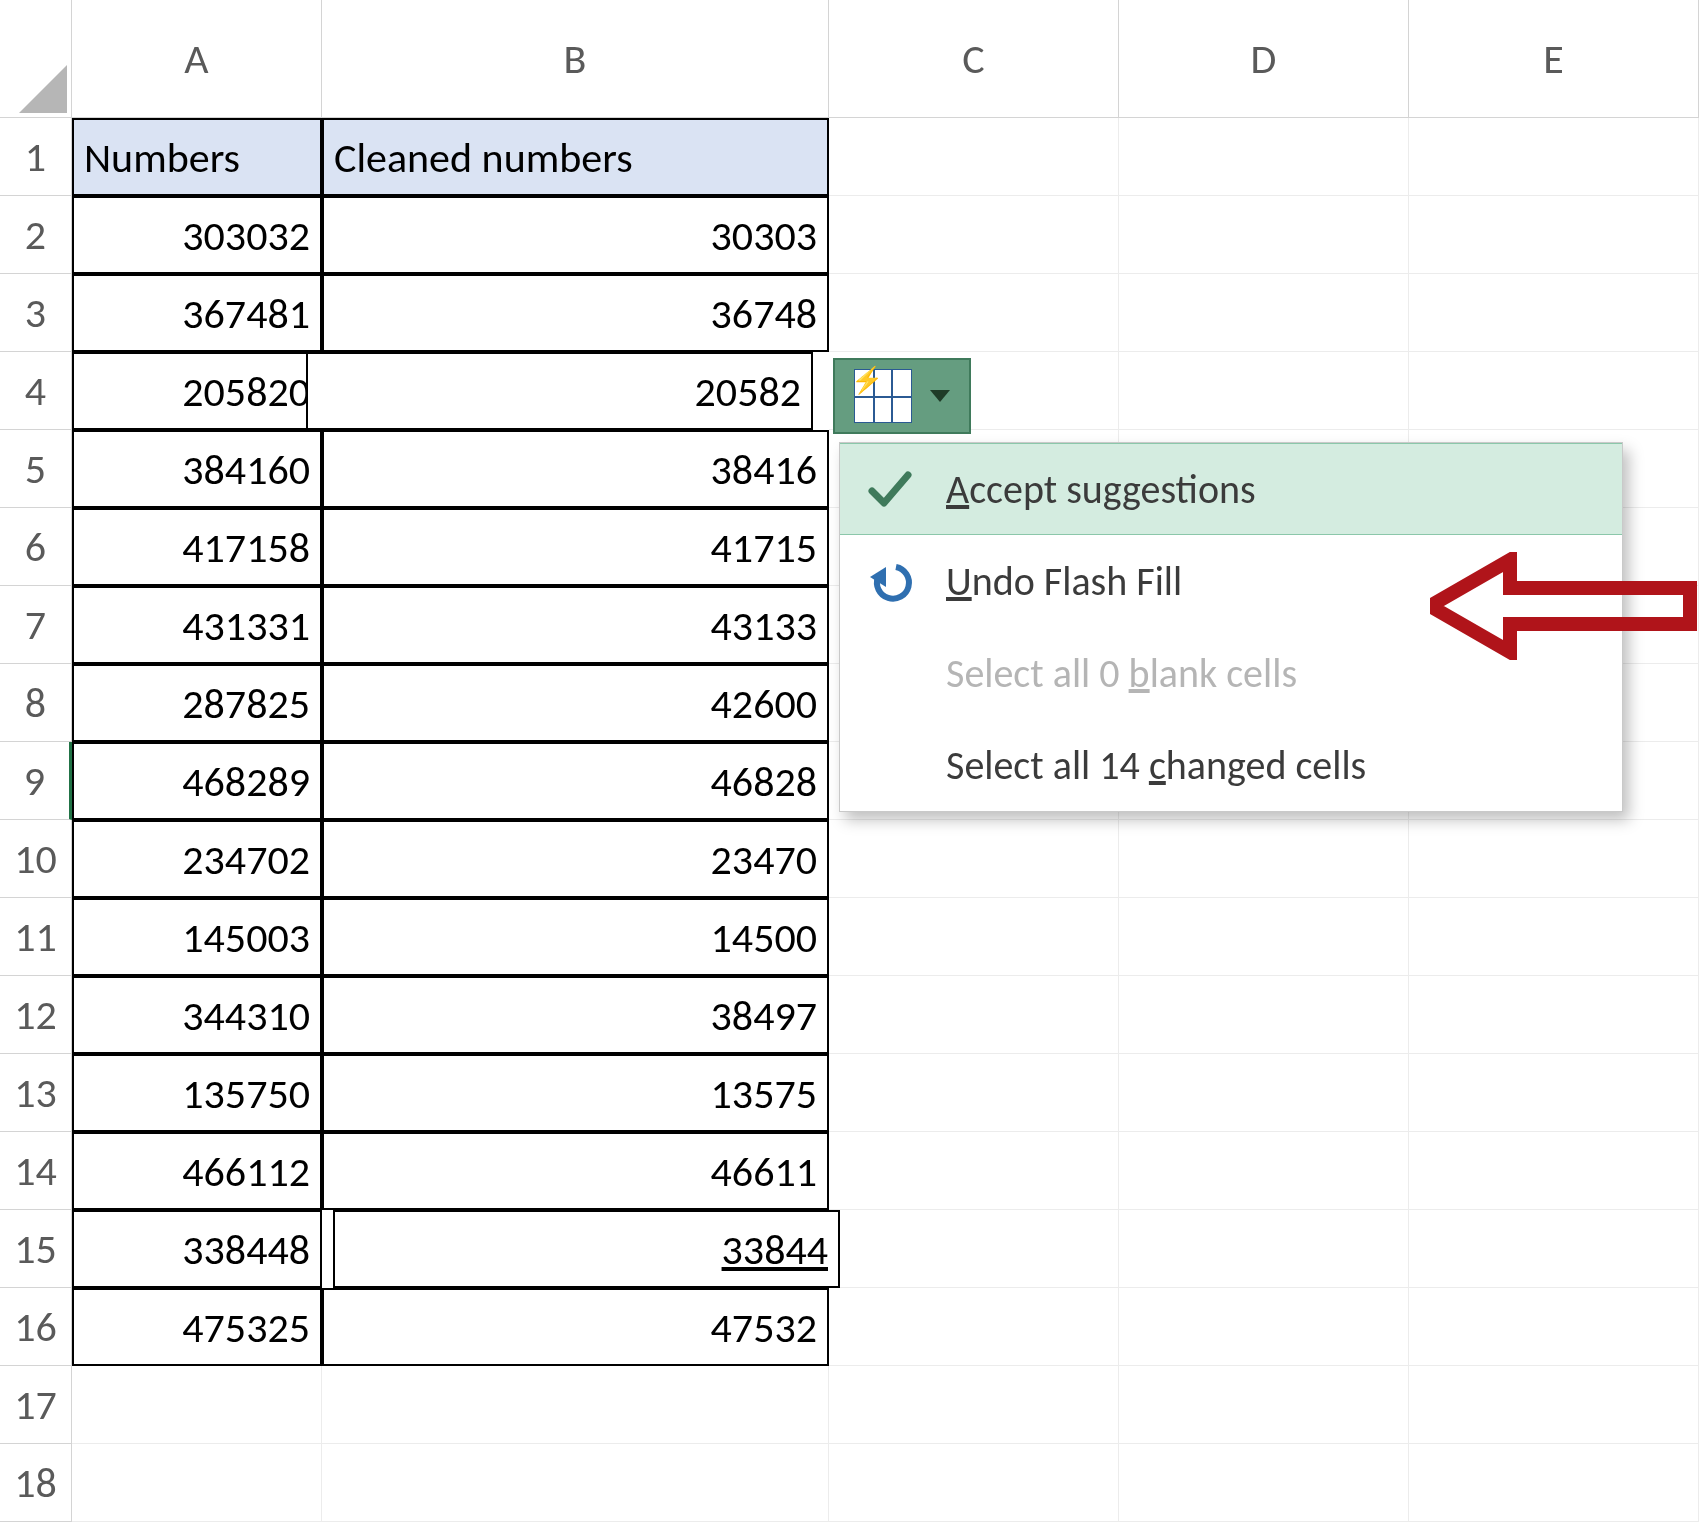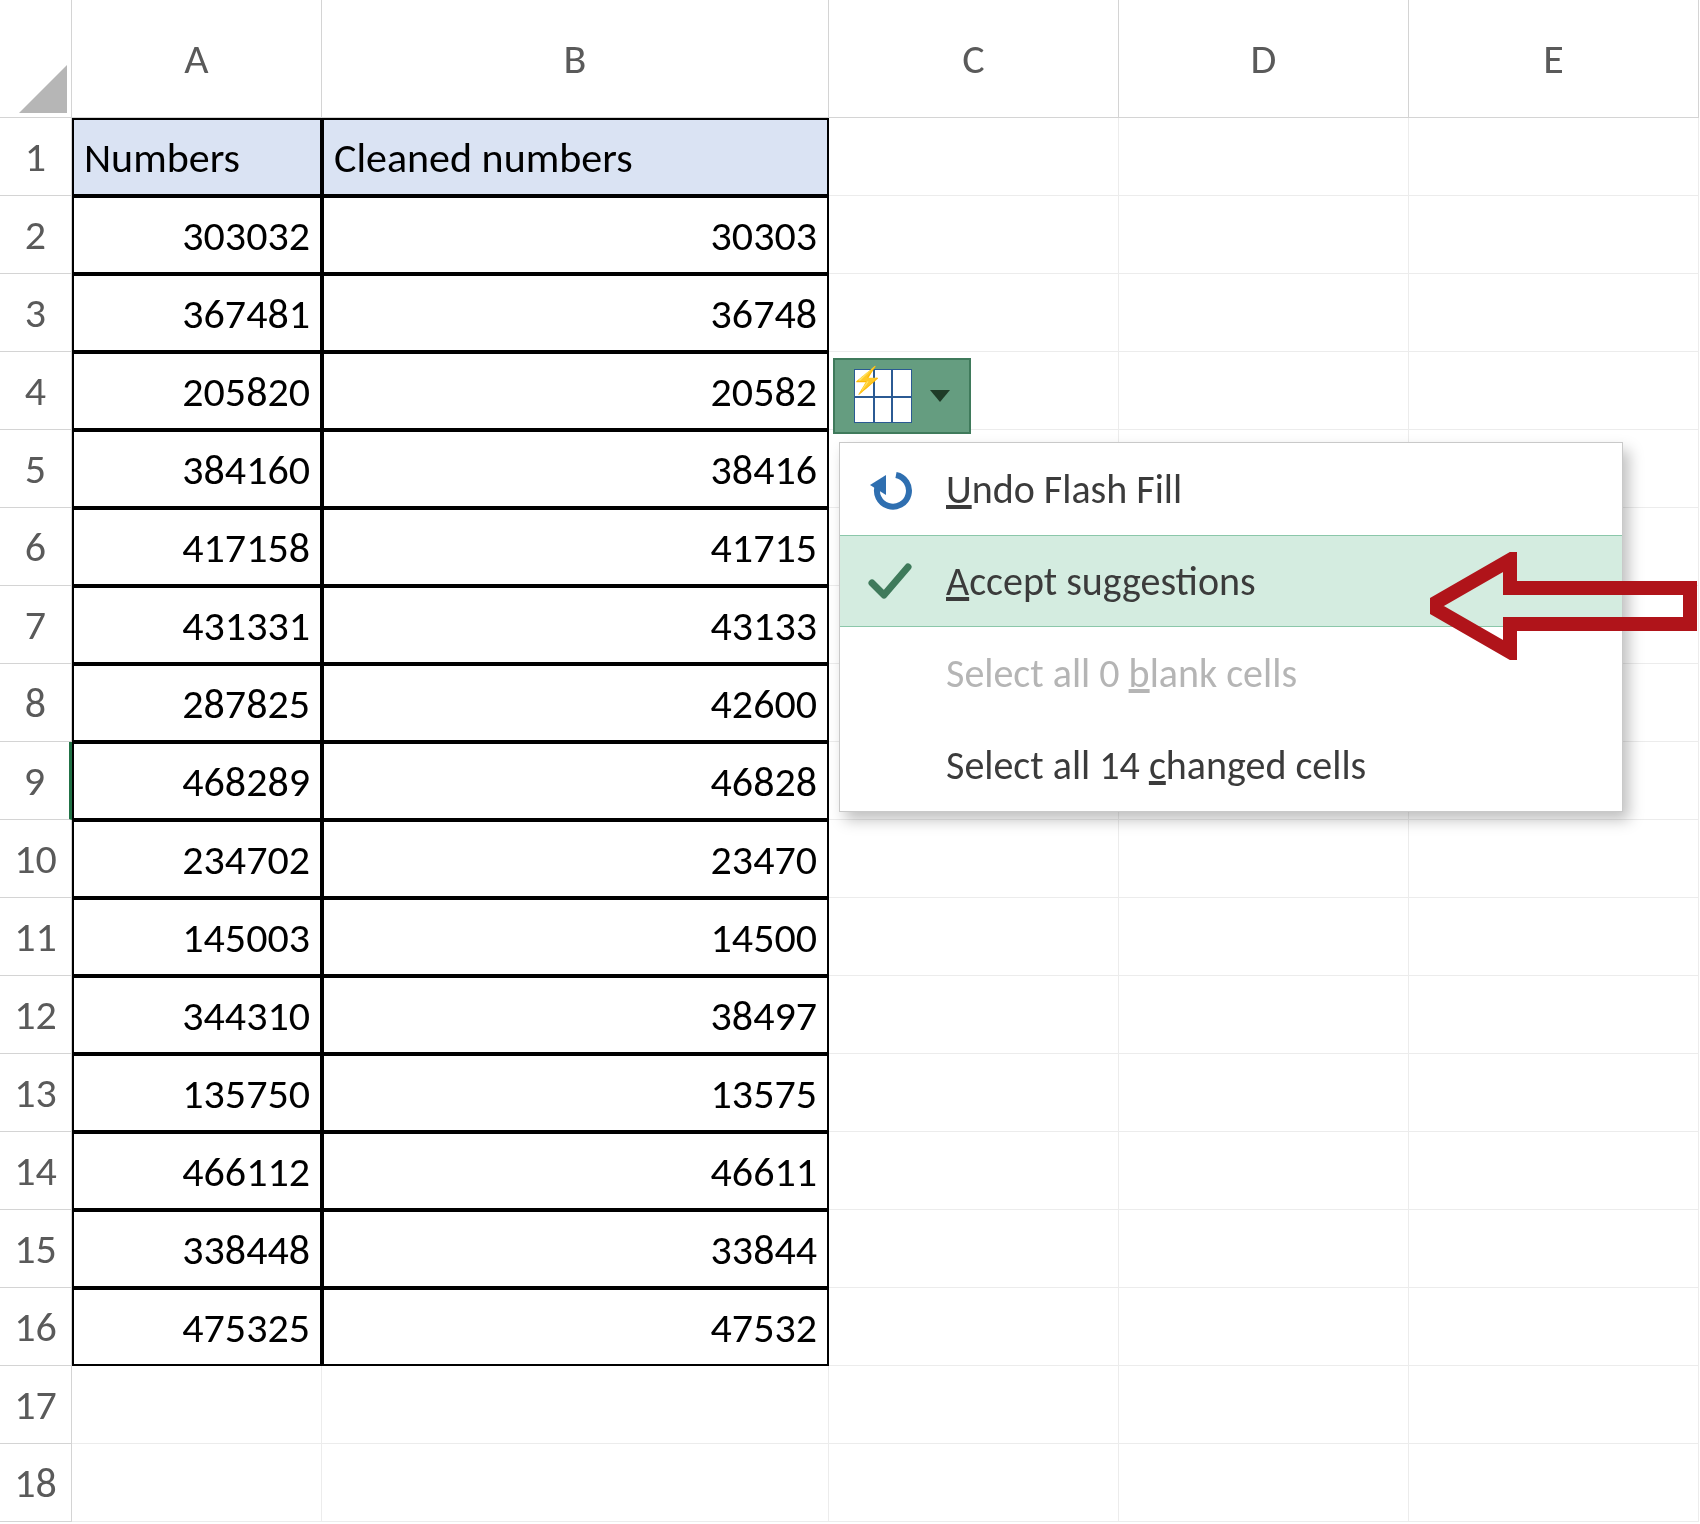--- a/index.html
+++ b/index.html
@@ -285,21 +285,21 @@
     </div>
 
   <div id="datatable">
       <div class="tcell hdr" style="left: 72px; top: 118px; width: 250px; height: 78px;">Numbers</div>
       <div class="tcell hdr" style="left: 322px; top: 118px; width: 507px; height: 78px;">Cleaned numbers</div>
       <div class="tcell right" style="left: 72px; top: 196px; width: 250px; height: 78px;">303032</div>
       <div class="tcell right" style="left: 322px; top: 196px; width: 507px; height: 78px;">30303</div>
       <div class="tcell right" style="left: 72px; top: 274px; width: 250px; height: 78px;">367481</div>
       <div class="tcell right" style="left: 322px; top: 274px; width: 507px; height: 78px;">36748</div>
       <div class="tcell right" style="left: 72px; top: 352px; width: 250px; height: 78px;">205820</div>
-      <div class="tcell right" style="left: 322px; top: 352px; width: 507px; height: 78px;">20582</div>
+      <div class="tcell right" style="left: 306px; top: 352px; width: 507px; height: 78px;">20582</div>
       <div class="tcell right" style="left: 72px; top: 430px; width: 250px; height: 78px;">384160</div>
       <div class="tcell right" style="left: 322px; top: 430px; width: 507px; height: 78px;">38416</div>
       <div class="tcell right" style="left: 72px; top: 508px; width: 250px; height: 78px;">417158</div>
       <div class="tcell right" style="left: 322px; top: 508px; width: 507px; height: 78px;">41715</div>
       <div class="tcell right" style="left: 72px; top: 586px; width: 250px; height: 78px;">431331</div>
       <div class="tcell right" style="left: 322px; top: 586px; width: 507px; height: 78px;">43133</div>
       <div class="tcell right" style="left: 72px; top: 664px; width: 250px; height: 78px;">287825</div>
       <div class="tcell right" style="left: 322px; top: 664px; width: 507px; height: 78px;">42600</div>
       <div class="tcell right" style="left: 72px; top: 742px; width: 250px; height: 78px;">468289</div>
       <div class="tcell right" style="left: 322px; top: 742px; width: 507px; height: 78px;">46828</div>
@@ -307,53 +307,53 @@
       <div class="tcell right" style="left: 322px; top: 820px; width: 507px; height: 78px;">23470</div>
       <div class="tcell right" style="left: 72px; top: 898px; width: 250px; height: 78px;">145003</div>
       <div class="tcell right" style="left: 322px; top: 898px; width: 507px; height: 78px;">14500</div>
       <div class="tcell right" style="left: 72px; top: 976px; width: 250px; height: 78px;">344310</div>
       <div class="tcell right" style="left: 322px; top: 976px; width: 507px; height: 78px;">38497</div>
       <div class="tcell right" style="left: 72px; top: 1054px; width: 250px; height: 78px; text-align: right;">135750</div>
       <div class="tcell right" style="left: 322px; top: 1054px; width: 507px; height: 78px;">13575</div>
       <div class="tcell right" style="left: 72px; top: 1132px; width: 250px; height: 78px;">466112</div>
       <div class="tcell right" style="left: 322px; top: 1132px; width: 507px; height: 78px;">46611</div>
       <div class="tcell right" style="left: 72px; top: 1210px; width: 250px; height: 78px;">338448</div>
-      <div class="tcell right" style="left: 322px; top: 1210px; width: 507px; height: 78px;">33844</div>
+      <div class="tcell right" style="left: 333px; top: 1210px; width: 507px; height: 78px; text-decoration: underline;">33844</div>
       <div class="tcell right" style="left: 72px; top: 1288px; width: 250px; height: 78px;">475325</div>
       <div class="tcell right" style="left: 322px; top: 1288px; width: 507px; height: 78px;">47532</div>
     </div>
 
   <div class="smarttag" style="left:833px; top:358px;">
     <div class="icon-wrap">
       <div class="gridline-v"></div>
       <div class="gridline-v2"></div>
       <div class="gridline-h"></div>
       <div class="bolt">⚡</div>
     </div>
     <div class="caret"></div>
   </div>
 
   <div class="menu" style="left:839px; top:442px; width:784px;">
     <div id="menuitems">
+        <div class="menu-item highlight">
+          <div class="icon-slot">
+            <svg width="48" height="48" viewBox="0 0 48 48">
+              <path d="M6 26 L18 38 L42 10" fill="none" stroke="#3f7a5b" stroke-width="7" stroke-linecap="round" stroke-linejoin="round"></path>
+            </svg>
+          </div>
+          <span class="text"><span class="underline-char">A</span>ccept suggestions</span>
+        </div>
         <div class="menu-item">
           <div class="icon-slot">
             <svg width="48" height="48" viewBox="0 0 48 48">
               <path d="M30 10 A16 16 0 1 1 12 20" fill="none" stroke="#2f6fb0" stroke-width="6"></path>
               <polygon points="4,20 20,10 20,30" fill="#2f6fb0"></polygon>
             </svg>
           </div>
           <span class="text"><span class="underline-char">U</span>ndo Flash Fill</span>
-        </div>
-        <div class="menu-item highlight">
-          <div class="icon-slot">
-            <svg width="48" height="48" viewBox="0 0 48 48">
-              <path d="M6 26 L18 38 L42 10" fill="none" stroke="#3f7a5b" stroke-width="7" stroke-linecap="round" stroke-linejoin="round"></path>
-            </svg>
-          </div>
-          <span class="text"><span class="underline-char">A</span>ccept suggestions</span>
         </div>
         <div class="menu-item disabled">
           <div class="icon-slot"></div>
           <span class="text">Select all 0 <span class="underline-char">b</span>lank cells</span>
         </div>
         <div class="menu-item">
           <div class="icon-slot"></div>
           <span class="text">Select all 14 <span class="underline-char">c</span>hanged cells</span>
         </div>
       </div>

